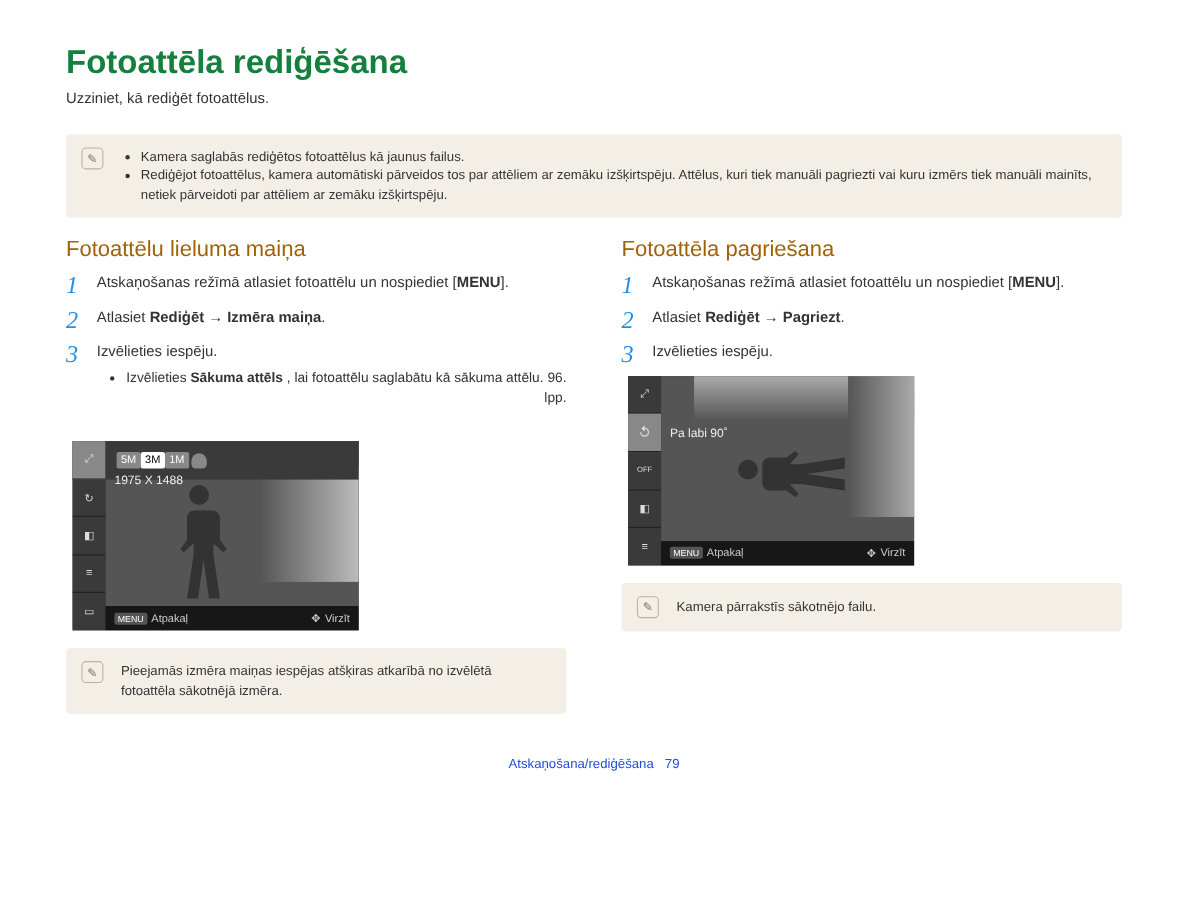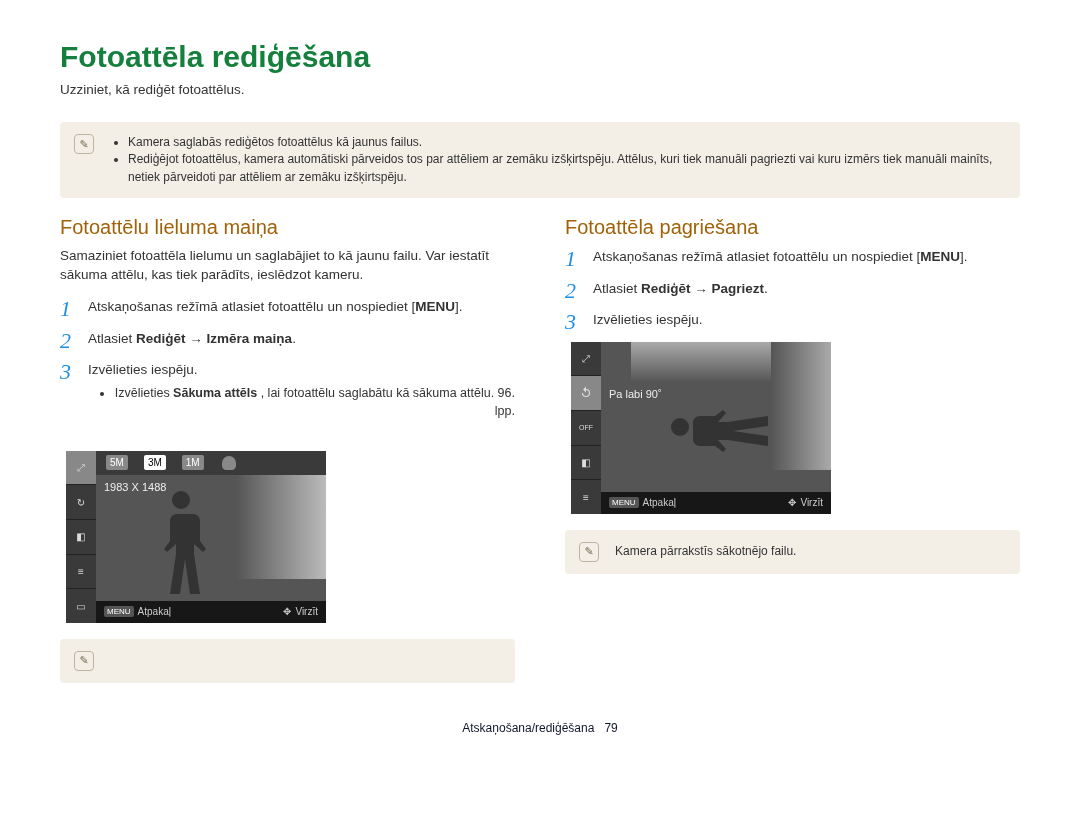--- a/index.html
+++ b/index.html
@@ -23,38 +23,38 @@
   .bold { font-weight: 700; }
   .arrow { font-weight: 700; }
   .sub-bullet { list-style: disc; padding-left: 26px; font-size: 12.5px; line-height: 1.45; margin-top: 4px; margin-bottom: 23px; text-align: right; }
   
   .cam { width: 260px; height: 172px; background: #222; position: relative; margin: 8px 0 16px 6px; }
   .cam-left { position: absolute; left: 0; top: 0; bottom: 0; width: 30px; background: #3a3a3a; display: flex; flex-direction: column; }
   .cam-left .icon { flex: 1; border-bottom: 1px solid #222; display:flex; align-items:center; justify-content:center; color:#ddd; font-size:10px; }
   .cam-left .icon.sel { background: #888; }
   .cam-left .icon:last-child { border-bottom: none; }
   .cam-main { position: absolute; left: 30px; right: 0; top: 0; bottom: 22px; background: #555; }
-  .cam-topbar { position: absolute; left: 30px; right: 0; top: 0; height: 24px; background: #3a3a3a; display:flex; align-items:center; padding-left:10px; gap:16px; }
+  .cam-topbar { position: absolute; left: 30px; right: 0; top: 0; height: 35px; background: #3a3a3a; display:flex; align-items:center; padding-left:10px; gap:0; }
   .cam-topbar .opt { background: #888; color: #fff; font-size: 10px; padding: 2px 4px; border-radius:2px; }
   .cam-topbar .opt.sel { background: #fff; color:#000; }
   .cam-topbar .person-ic { width:14px; height:14px; background:#888; border-radius:50% 50% 30% 30%; margin-left:2px; }
   .cam-label { position: absolute; left: 38px; top: 30px; color: #eee; font-size: 11px; }
   .cam-fig { position: absolute; bottom: 0; left: 55px; width: 60px; height: 115px; }
   .cam-fig svg { width:100%; height:100%; }
   .cam-sidegrad { position:absolute; right:0; top:24px; bottom:22px; width:90px; background: linear-gradient(to right, #555, #bbb); }
   .cam-bottombar { position: absolute; left: 30px; right: 0; bottom: 0; height: 22px; background: #171717; display:flex; align-items:center; color:#ccc; font-size:10px; }
   .cam-bottombar .blk { display:flex; align-items:center; gap:4px; padding:0 8px; }
   .cam-bottombar .mbtn { background:#555; color:#fff; font-size:8px; padding:1px 3px; border-radius:2px; }
   .cam2 .cam-left .icon svg { width:14px; height:14px; fill:#ddd; }
   .cam2 .cam-main { top:0; background:#555; }
   .cam2 .lying { position:absolute; left:60px; bottom:40px; width:120px; height:50px; }
   .cam2 .grad-r { position:absolute; right:0; top:0; bottom:22px; width:60px; background:linear-gradient(to right,#555,#aaa); }
   .cam2 .grad-t { position:absolute; left:30px; right:0; top:0; height:40px; background:linear-gradient(to bottom,#aaa,#555);}
   .col .notebox { margin-top: 10px; }
-  .footer { text-align: center; font-size: 12px; color: #0f172a; margin-top: 20px; }
+  .footer { text-align: center; font-size: 12px; color: #1d4ed8; margin-top: 20px; }
 </style>
 </head>
 <body>
 
 <div class="page">
 
   <h1>Fotoattēla rediģēšana</h1>
   <p class="subtitle">Uzziniet, kā rediģēt fotoattēlus.</p>
 
   <div class="notebox">
@@ -64,21 +64,20 @@
     <ul>
       <li>Kamera saglabās rediģētos fotoattēlus kā jaunus failus.</li>
       <li>Rediģējot fotoattēlus, kamera automātiski pārveidos tos par attēliem ar zemāku izšķirtspēju. Attēlus, kuri tiek manuāli pagriezti vai kuru izmērs tiek manuāli mainīts, netiek pārveidoti par attēliem ar zemāku izšķirtspēju.</li>
     </ul>
   </div>
 
   <div class="columns">
 
     <div class="col">
       <h2>Fotoattēlu lieluma maiņa</h2>
-      <p class="intro">Samaziniet fotoattēla lielumu un saglabājiet to kā jaunu failu. Var iestatīt sākuma attēlu, kas tiek parādīts, ieslēdzot kameru.</p>
 
       <div class="step">
         <div class="step-num">1</div>
         <div class="step-body">
           <p>
             <span>Atskaņošanas režīmā atlasiet fotoattēlu un nospiediet</span>
             <span> [</span><span class="menu-btn">MENU</span><span>]</span><span>.</span>
           </p>
         </div>
       </div>
@@ -124,38 +123,39 @@
                 <path fill="#333" d="M30 5a9 9 0 1 1 0 18a9 9 0 0 1 0-18zM18 28h24c4 0 7 3 7 7v20l6 8l-3 3l-9-8v10l6 40h-10l-5-35l-5 35h-10l6-40v-10l-9 8l-3-3l6-8v-20c0-4 3-7 7-7z"></path>
               </svg>
           </div>
         </div>
         <div class="cam-topbar">
           <span class="opt">5M</span>
           <span class="opt sel">3M</span>
           <span class="opt">1M</span>
           <span class="person-ic"></span>
         </div>
-        <div class="cam-label">1983 X 1488</div>
+        <div class="cam-label">1975 X 1488</div>
         <div class="cam-bottombar">
           <div class="blk">
             <span class="mbtn">MENU</span>
             <span>Atpakaļ</span>
           </div>
           <div style="flex:1"></div>
           <div class="blk">
             <span>✥</span>
             <span>Virzīt</span>
           </div>
         </div>
       </div>
 
       <div class="notebox">
         <div class="icon-col">
           <span class="note-icon">✎</span>
         </div>
+        <div class="single">Pieejamās izmēra maiņas iespējas atšķiras atkarībā no izvēlētā fotoattēla sākotnējā izmēra.</div>
       </div>
     </div>
 
     <div class="col">
       <h2>Fotoattēla pagriešana</h2>
 
       <div class="step">
         <div class="step-num">1</div>
         <div class="step-body">
           <p>

